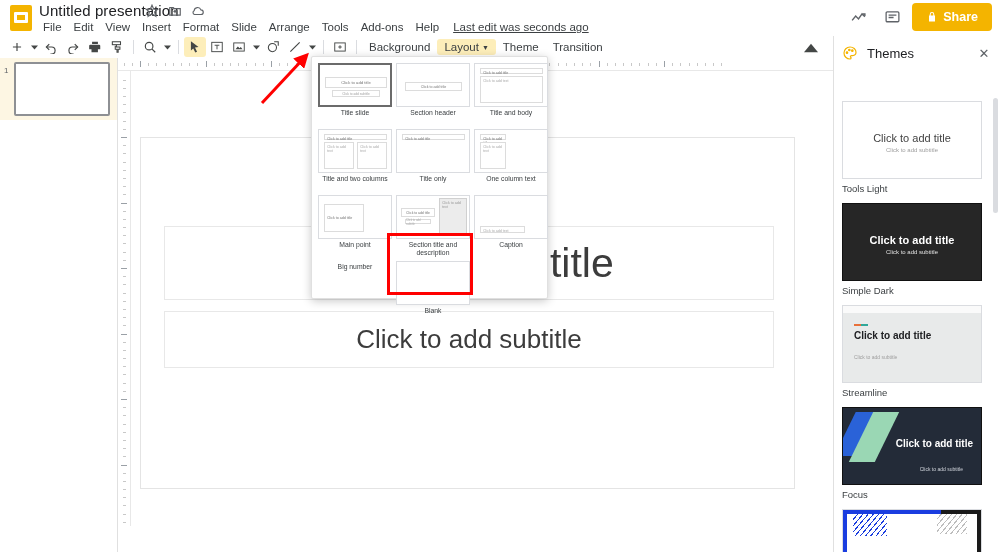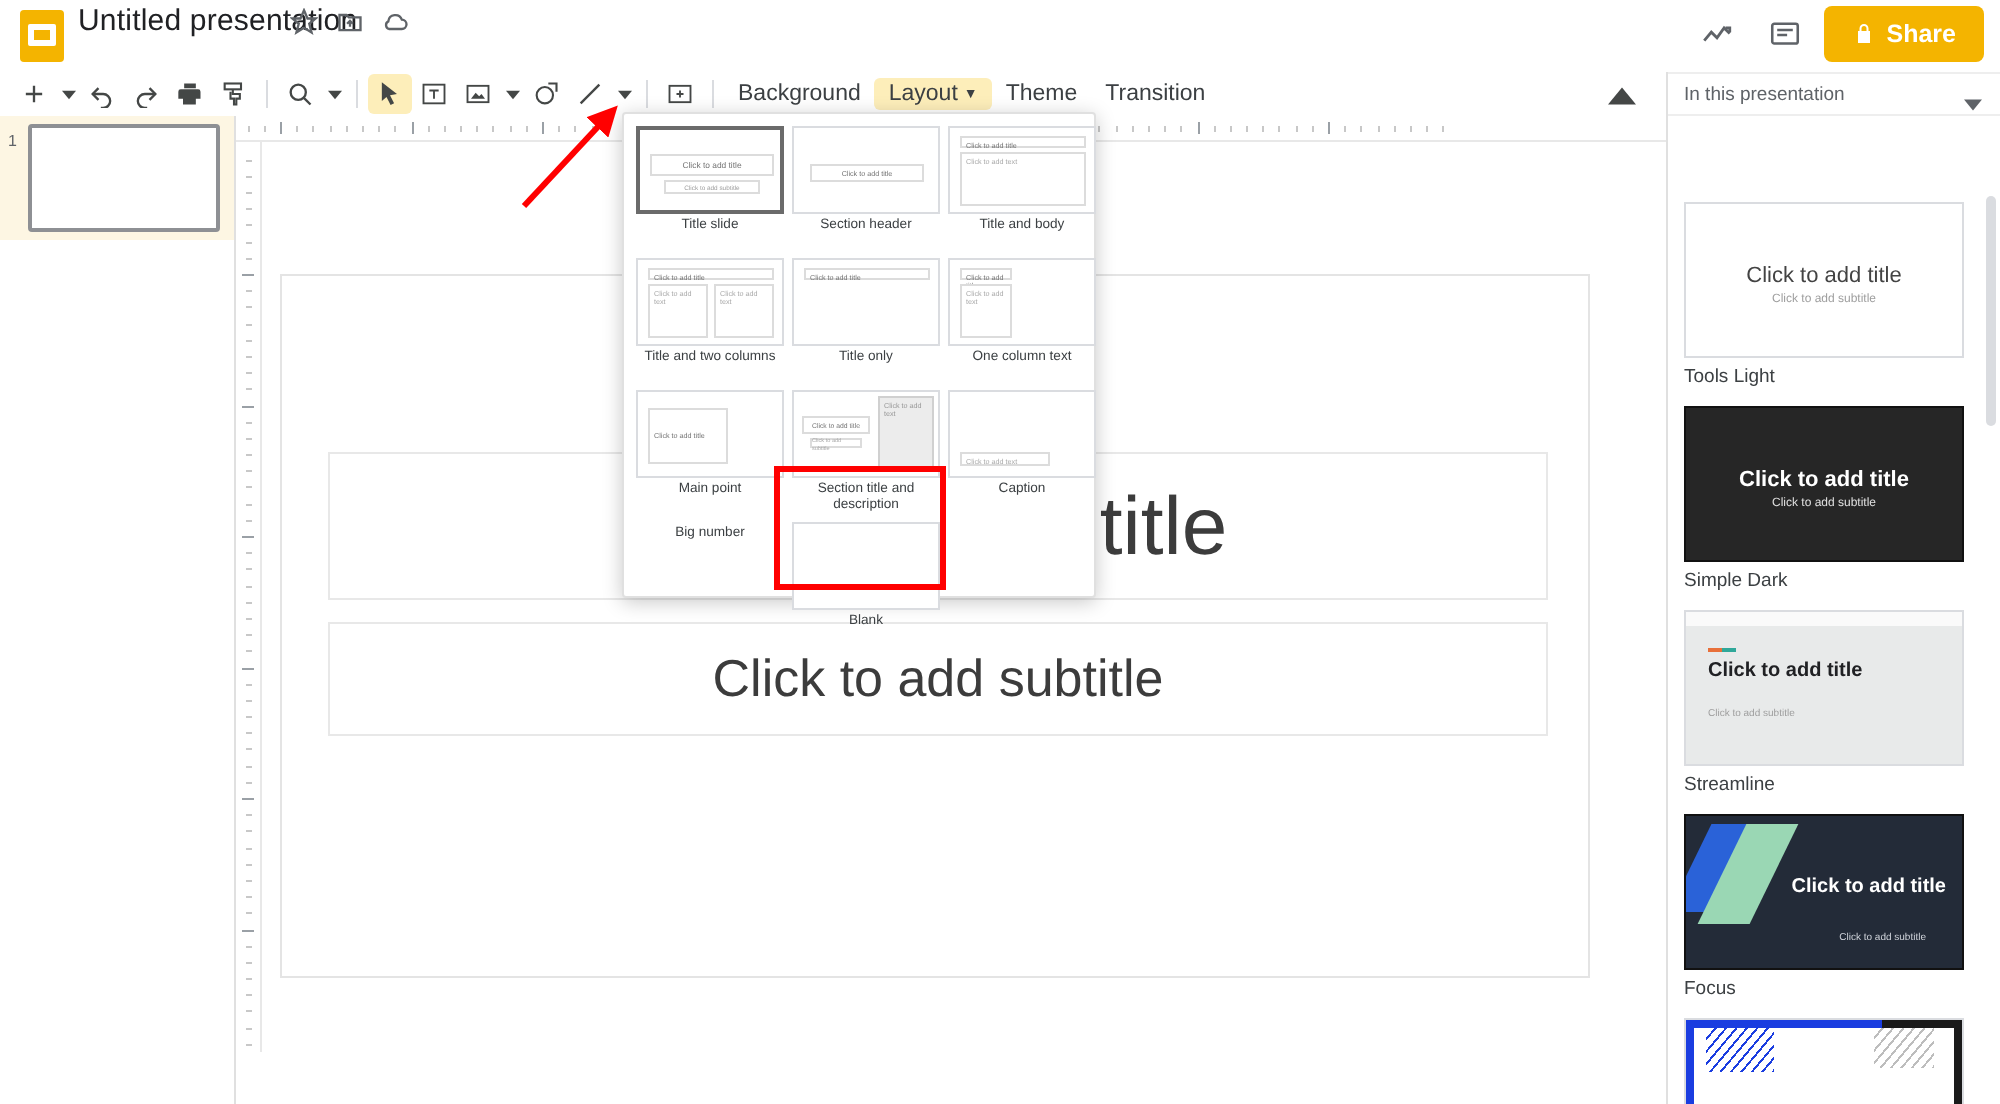--- a/index.html
+++ b/index.html
@@ -269,20 +269,33 @@
             <path d="M12 11v5M9.5 13.5L12 11l2.5 2.5"></path>
           </svg>
       </span>
       <span class="ticon">
         <svg viewBox="0 0 24 24" fill="none" stroke="currentColor" stroke-width="2">
             <path d="M6 18h11a4 4 0 000-8 6 6 0 00-11.6 1.5A3.5 3.5 0 006 18z"></path>
           </svg>
       </span>
     </div>
 
+    <div class="menubar">
+      <div class="menu-item">File</div>
+      <div class="menu-item">Edit</div>
+      <div class="menu-item">View</div>
+      <div class="menu-item">Insert</div>
+      <div class="menu-item">Format</div>
+      <div class="menu-item">Slide</div>
+      <div class="menu-item">Arrange</div>
+      <div class="menu-item">Tools</div>
+      <div class="menu-item">Add-ons</div>
+      <div class="menu-item">Help</div>
+      <div class="lastedit">Last edit was seconds ago</div>
+    </div>
 
     <div class="tb-right">
       <div class="icon-btn">
         <svg viewBox="0 0 24 24" fill="none" stroke="currentColor" stroke-width="2">
             <path d="M3 16l5-6 4 4 5-7 4 4"></path>
             <path d="M18 7h3v3"></path>
           </svg>
       </div>
       <div class="icon-btn">
         <svg viewBox="0 0 24 24" fill="none" stroke="currentColor" stroke-width="1.8">
@@ -554,27 +567,31 @@
 
   <div class="canvas-area">
     <div class="slide">
       <div class="ph ph-title">Click to add title</div>
       <div class="ph ph-sub">Click to add subtitle</div>
     </div>
   </div>
 
 
   <div class="themes">
-    <div class="th-section">
-      <span class="th-section-label">In this presentation</span>
-      <span class="th-chev">
-        <svg viewBox="0 0 10 6">
-            <path d="M0 0l5 6 5-6z" fill="currentColor"></path>
+    <div class="th-head">
+      <span class="th-palette">
+        <svg viewBox="0 0 24 24" fill="none" stroke="currentColor" stroke-width="1.8">
+            <path d="M12 3a9 9 0 100 18c1 0 1.6-.7 1.6-1.5 0-.5-.2-.8-.5-1.1-.3-.3-.5-.7-.5-1.1 0-.8.7-1.5 1.6-1.5h1.9A4.9 4.9 0 0021 11c0-4.4-4-8-9-8z"></path>
+            <circle cx="7.5" cy="11.5" r="1.1" fill="currentColor"></circle>
+            <circle cx="11" cy="7.5" r="1.1" fill="currentColor"></circle>
+            <circle cx="15.5" cy="8.5" r="1.1" fill="currentColor"></circle>
           </svg>
       </span>
+      <span class="th-title">Themes</span>
+      <span class="th-close">✕</span>
     </div>
 
     <div class="th-list">
 
       <div class="th-item">
         <div class="th-card tc-light">
           <div class="t1">Click to add title</div>
           <div class="t2">Click to add subtitle</div>
         </div>
         <div class="th-label">Tools Light</div>

